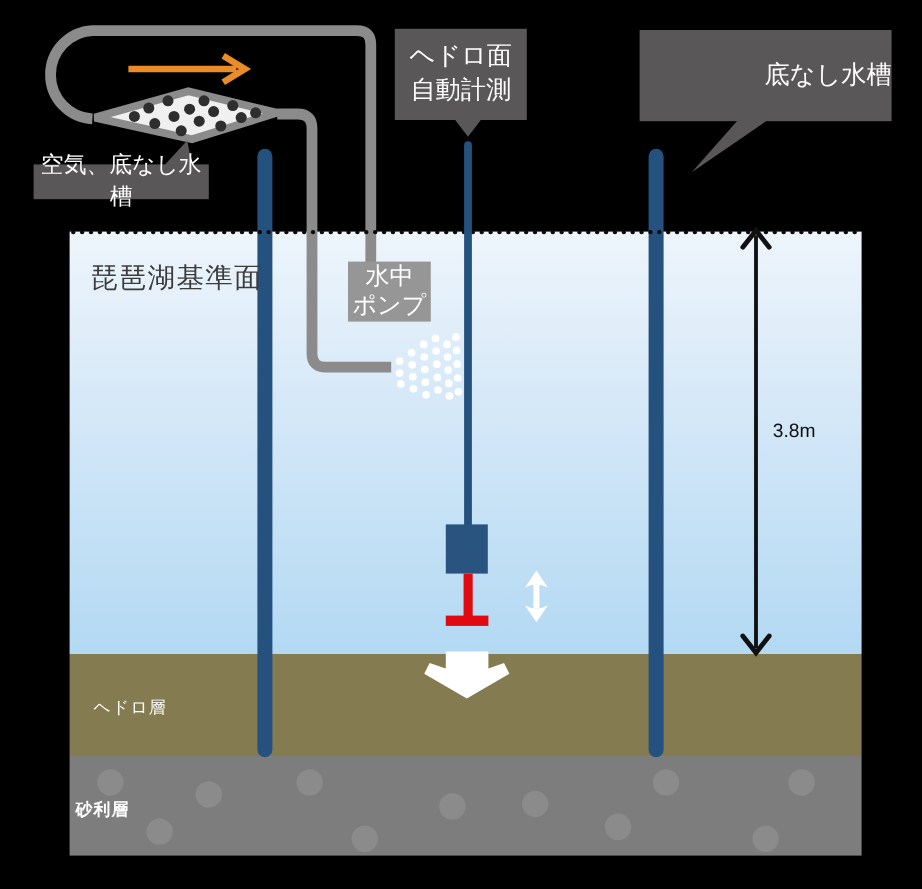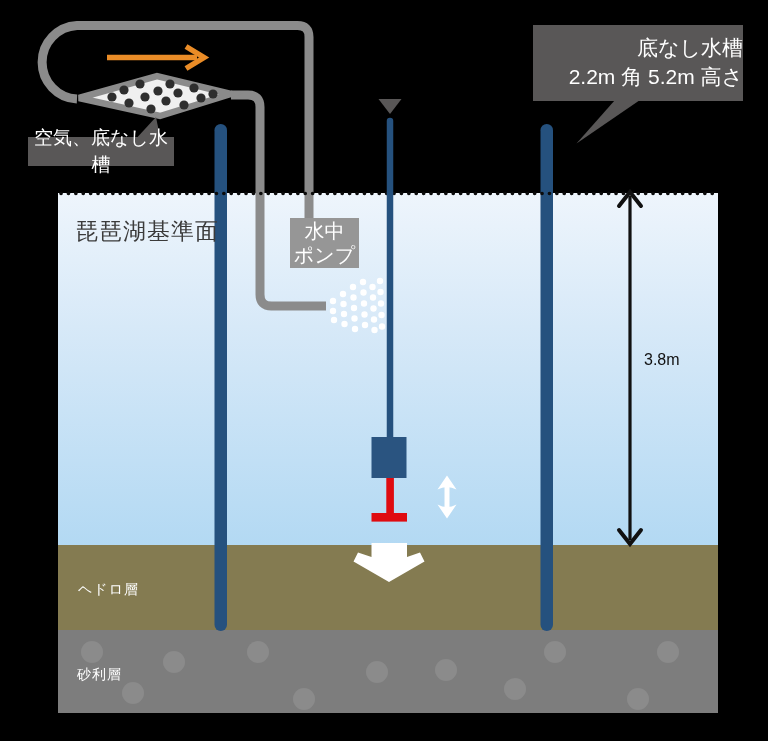--- a/index.html
+++ b/index.html
@@ -56,21 +56,21 @@
   .air-box{left:28px;top:137px;width:146px;height:29px;font-size:19px;}
   .meter-box{left:329px;top:24px;width:110px;height:76px;font-size:21px;}
   .tank-box{left:533px;top:25px;width:210px;height:76px;font-size:21px;padding-left:15px;}
   .pump-box{position:absolute;left:278px;top:218px;width:69px;height:50px;background:var(--pump-box);
             color:#fff;font-size:20px;line-height:1.2;display:flex;flex-direction:column;
             justify-content:center;text-align:center;margin-left:12px;}
   .ref-label{position:absolute;left:75px;top:216px;font-size:23px;color:var(--text-dark);letter-spacing:1px;}
   .depth-label{position:absolute;left:644px;top:351px;font-size:16px;color:var(--dimension-black);}
   .layer-label{position:absolute;color:#ffffff;font-size:14px;letter-spacing:1px;}
   .sludge-label{left:78px;top:581px;}
-  .gravel-label{left:77px;top:666px;}
+  .gravel-label{left:63px;top:666px;font-weight:bold;}
 </style>
 </head>
 <body>
 
 <div class="stage">
 
   <div class="water"></div>
   <div class="sludge"></div>
   <div class="gravel"></div>
 
@@ -172,24 +172,27 @@
       <circle class="stone" cx="555" cy="652" r="11"></circle>
         <circle class="stone" cx="638" cy="699" r="11"></circle>
       <circle class="stone" cx="668" cy="652" r="11"></circle>
     </g>
   </svg>
 
   <div class="callout center air-box">
     <div>空気、底なし水槽</div>
   </div>
 
+  <div class="callout center meter-box">
+    <div>ヘドロ面</div>
+    <div>自動計測</div>
+  </div>
 
   <div class="callout tank-box">
     <div>底なし水槽</div>
-    <div>2.2m 角  5.2m 高さ</div>
   </div>
 
   <div class="pump-box">
     <div>水中</div>
     <div>ポンプ</div>
   </div>
 
   <div class="ref-label">琵琶湖基準面</div>
   <div class="depth-label">3.8m</div>
   <div class="layer-label sludge-label">ヘドロ層</div>

